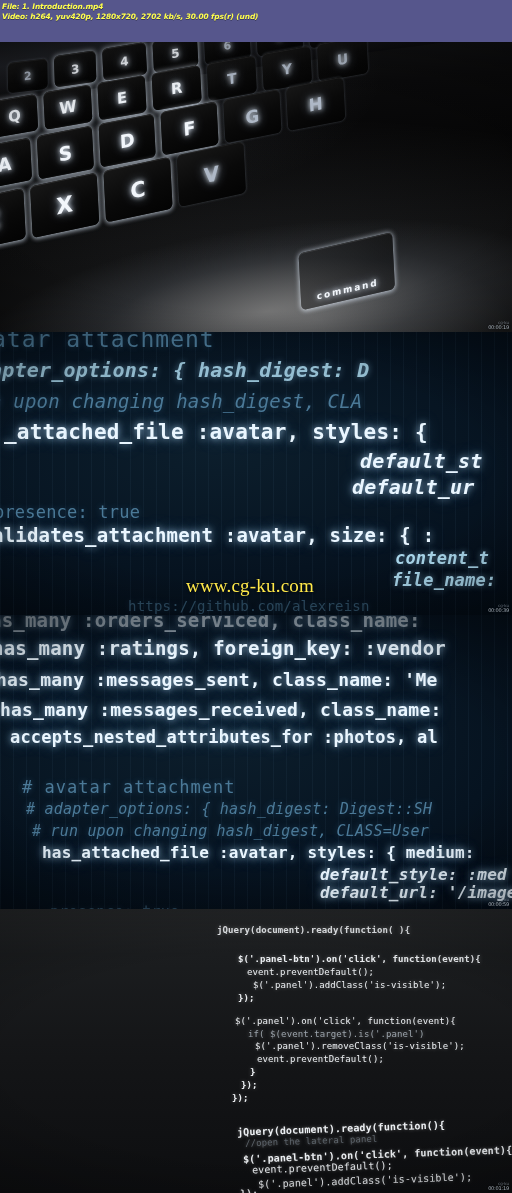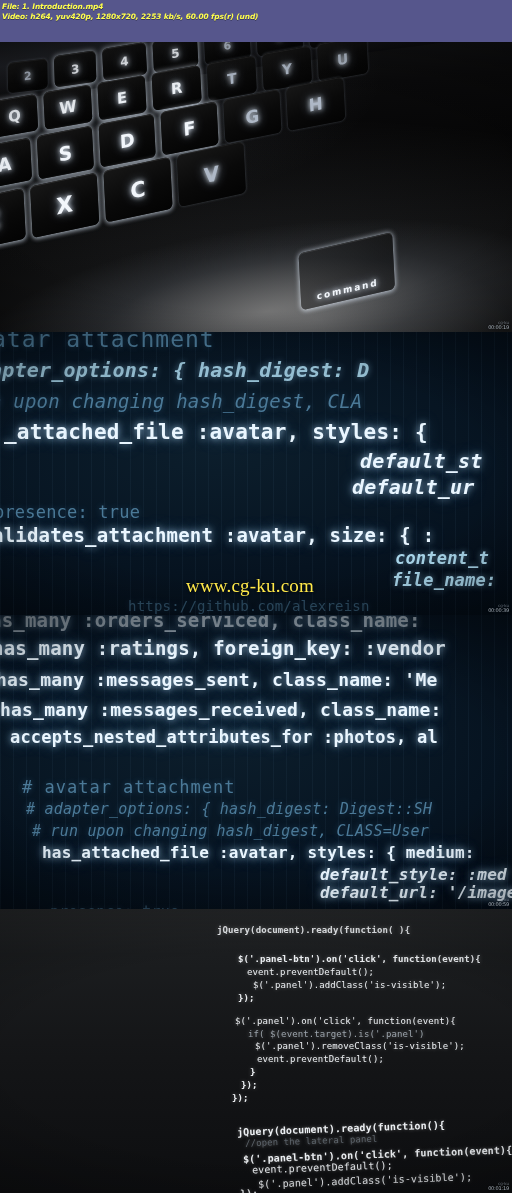--- a/index.html
+++ b/index.html
@@ -205,21 +205,21 @@
     z-index: 6;
   }
 </style>
 </head>
 <body>
 
 <div id="sheet">
 
   <div id="meta-header">
     <span class="meta-line">File: 1. Introduction.mp4</span>
-    <span class="meta-line">Video: h264, yuv420p, 1280x720, 2253 kb/s, 60.00 fps(r) (und)</span>
+    <span class="meta-line">Video: h264, yuv420p, 1280x720, 2702 kb/s, 30.00 fps(r) (und)</span>
   </div>
 
   <div id="frames">
 
     <div class="frame" id="frame-1">
       <div class="kb-stage">
         <div class="kb-bezel"></div>
 
         <div class="kb-row" style="left:8px; top:22px; transform:rotate(-9deg) skewX(-6deg);">
           <div class="key dim" style="width:40px;height:30px;font-size:11px;transform:rotate(2deg);">2</div>

